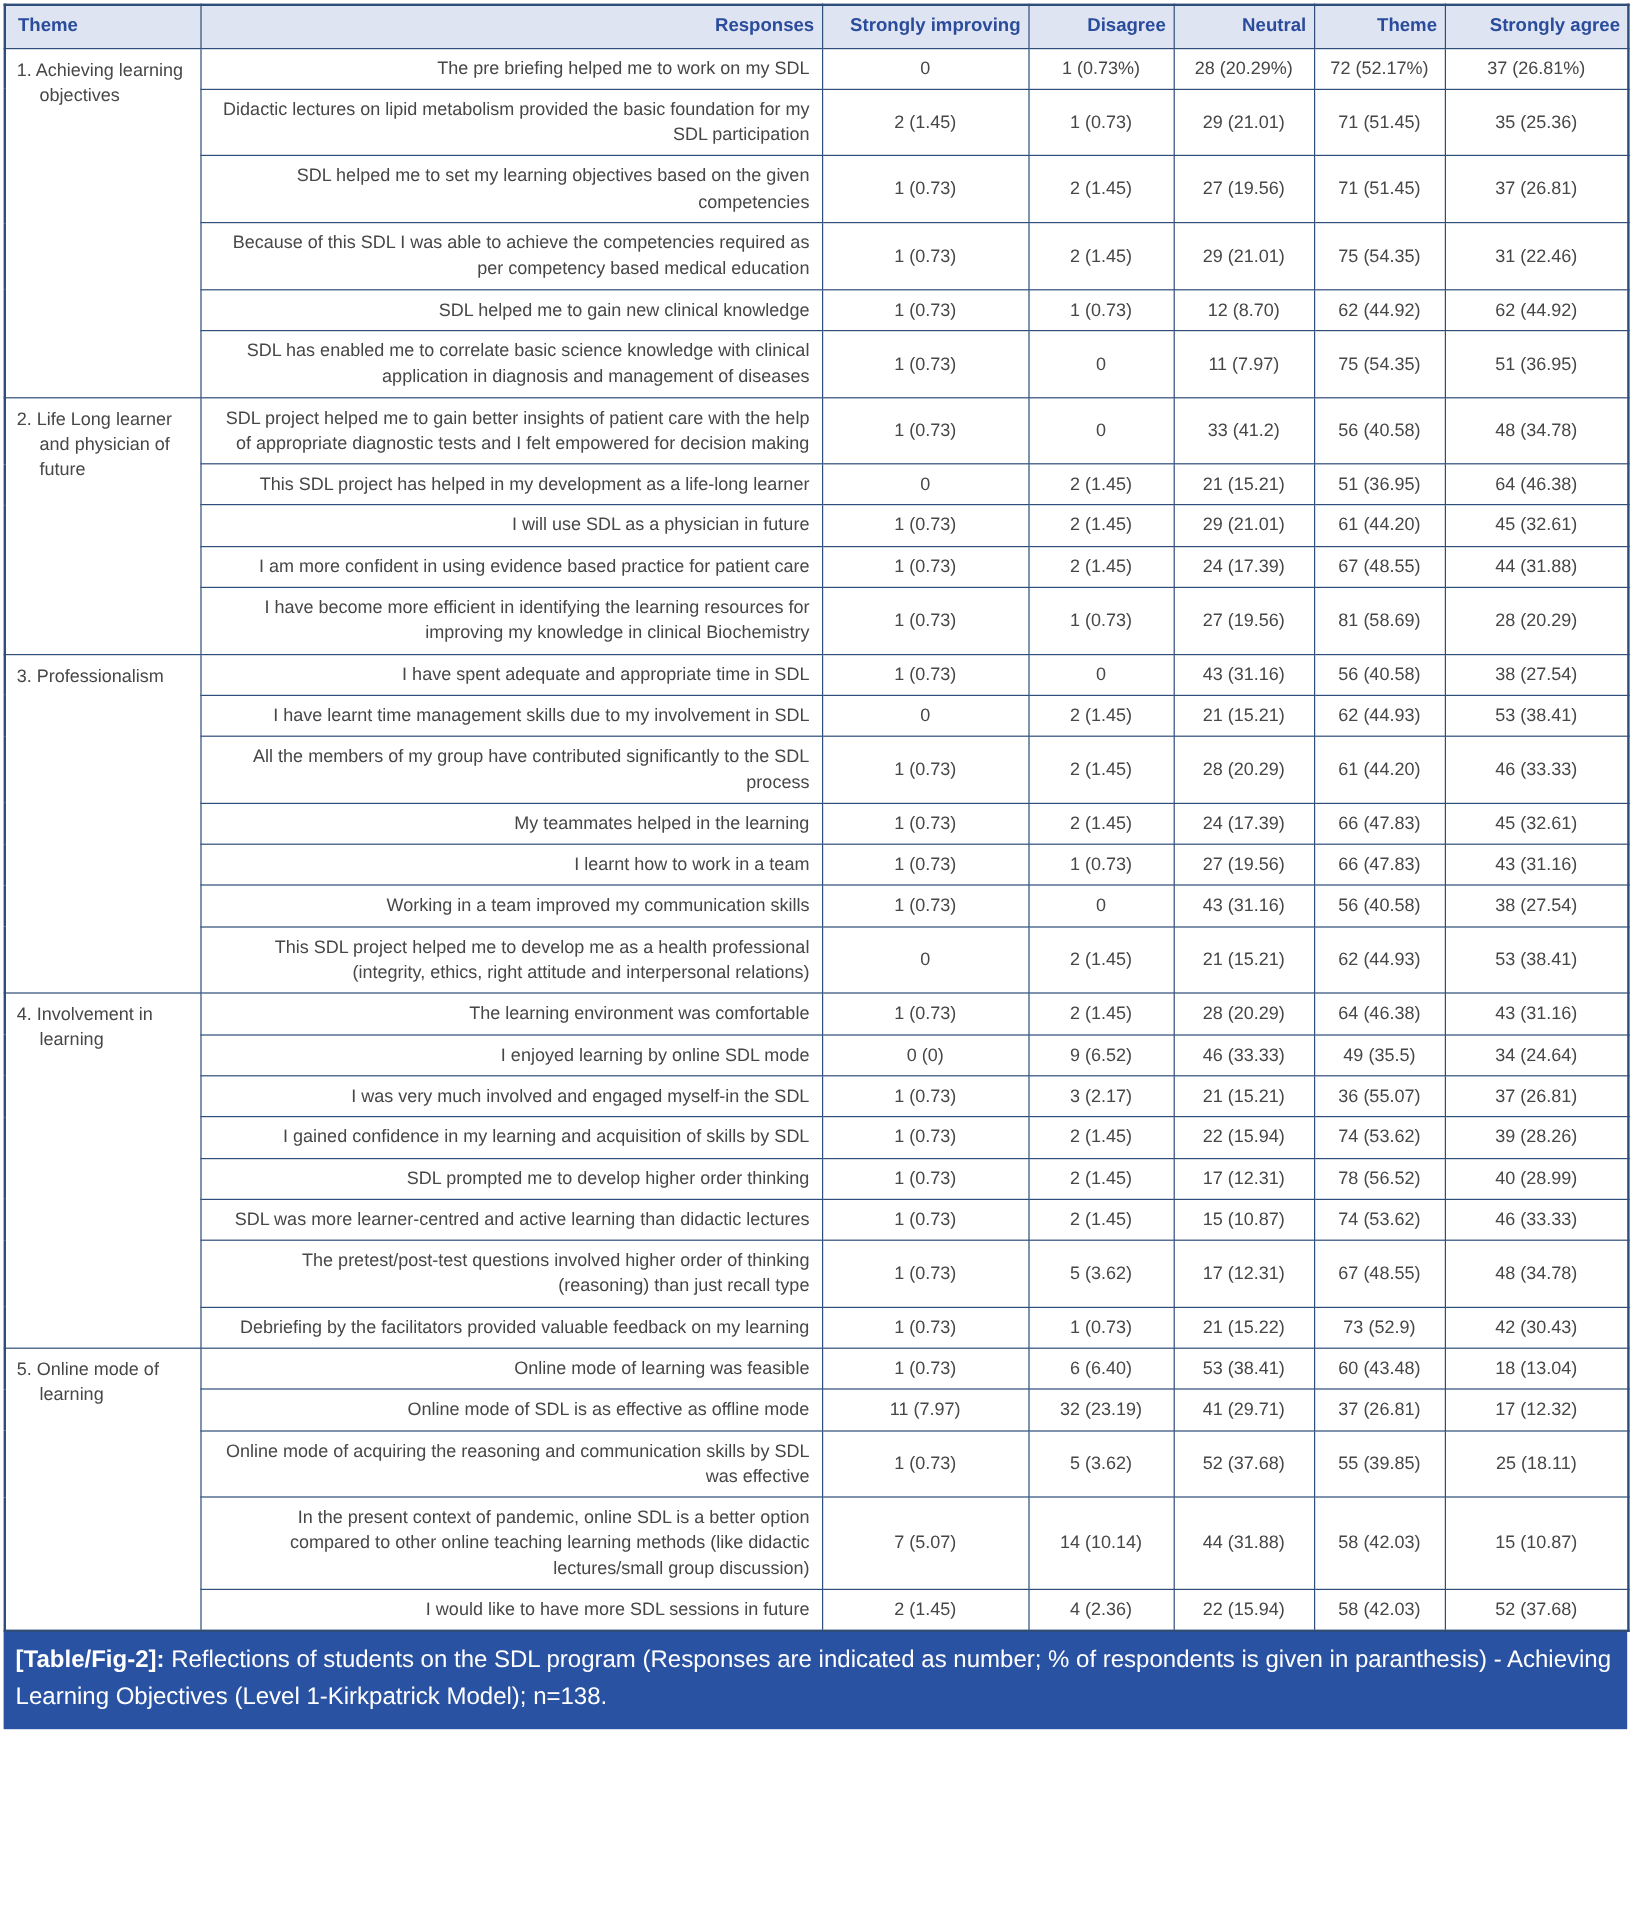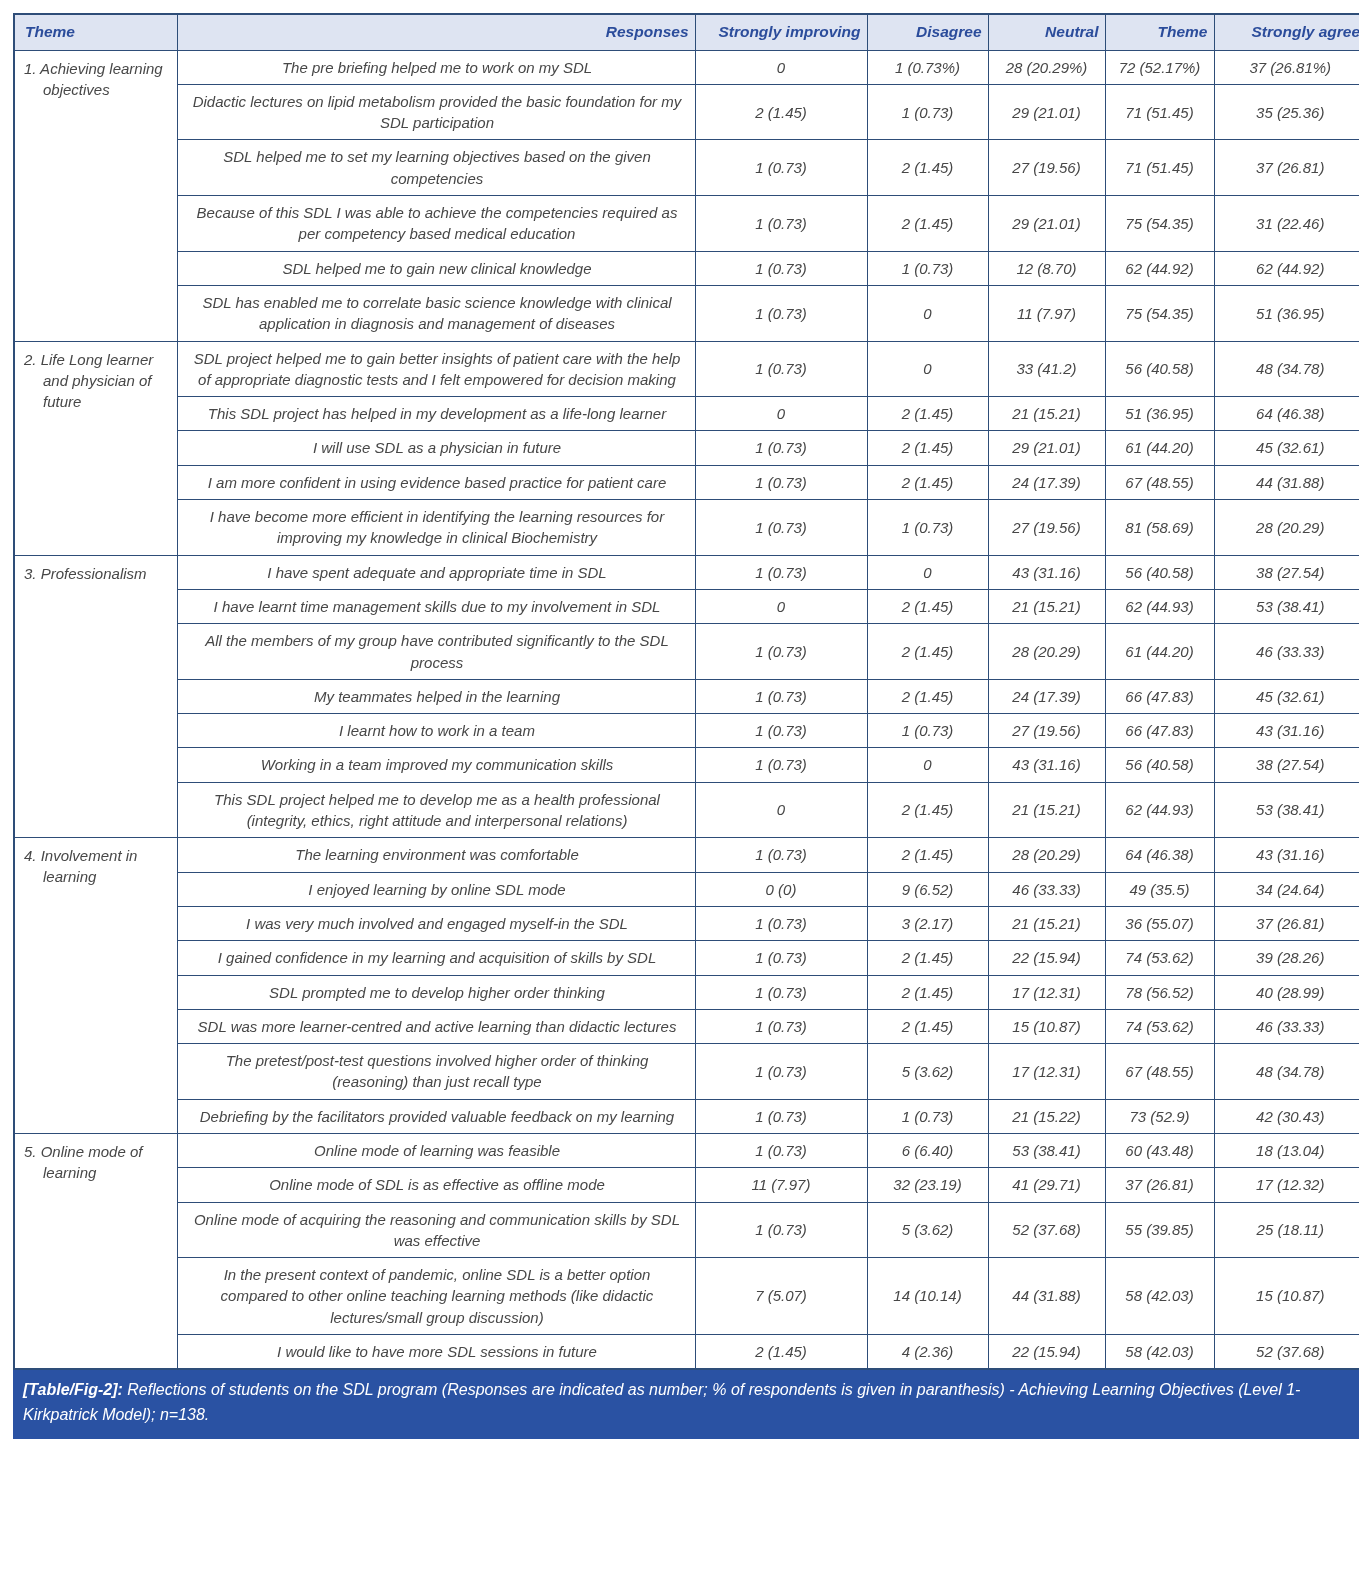--- a/index.html
+++ b/index.html
@@ -9,21 +9,21 @@
     --body-text: #474747;
     --caption-bg: #2a52a3;
     --caption-text: #ffffff;
   }
   html, body { margin: 0; padding: 0; background: #ffffff; }
   body {
     width: 1359px;
     font-family: "Liberation Sans", sans-serif;
     -webkit-font-smoothing: antialiased;
   }
-  .wrap { padding: 13px; font-style: italic; }
+  .wrap { padding: 3px; }
   table.fig-table {
     width: 1353px;
     border-collapse: collapse;
     table-layout: fixed;
     border: 2px solid var(--border);
   }
   col.c-theme    { width: 163px; }
   col.c-resp     { width: 518px; }
   col.c-sdis     { width: 172px; }
   col.c-dis      { width: 121px; }
@@ -45,34 +45,34 @@
   td.theme-cell {
     vertical-align: top;
     padding: 7px 6px 7px 28px;
     text-indent: -19px;
     line-height: 1.4;
   }
   td.response-cell {
     vertical-align: middle;
     padding: 6px 10px 6px 12px;
     line-height: 1.42;
-    text-align: center;
+    text-align: right;
     margin-top: 36px;
   }
   td.value-cell {
     vertical-align: middle;
     text-align: center;
     padding: 6px 4px;
     line-height: 1.42;
   }
   .caption {
     width: 1333px;
     background: var(--caption-bg);
     color: var(--caption-text);
-    font-size: 16px;
+    font-size: 20px;
     line-height: 1.55;
     padding: 8px 10px 11px 10px;
   }
   .caption .tag { font-weight: bold; }
 </style>
 </head>
 <body>
 
 <div class="wrap">
   <table class="fig-table">

